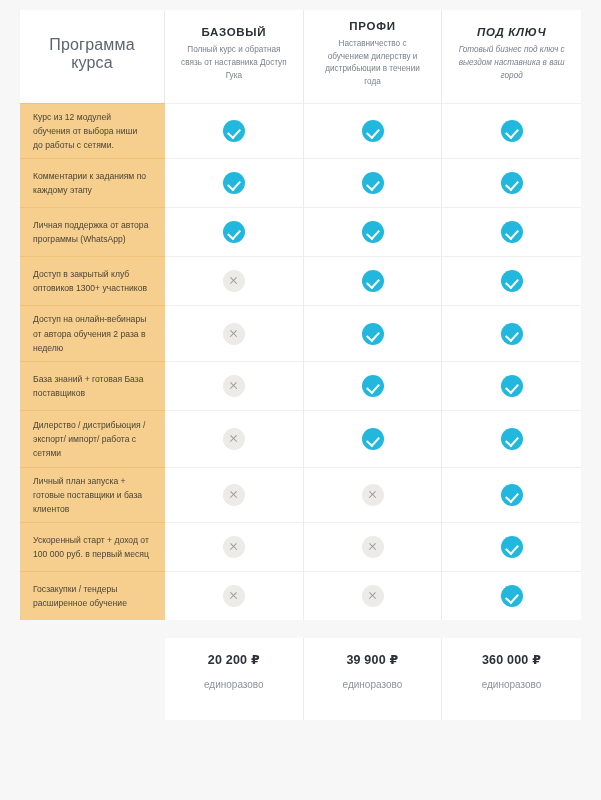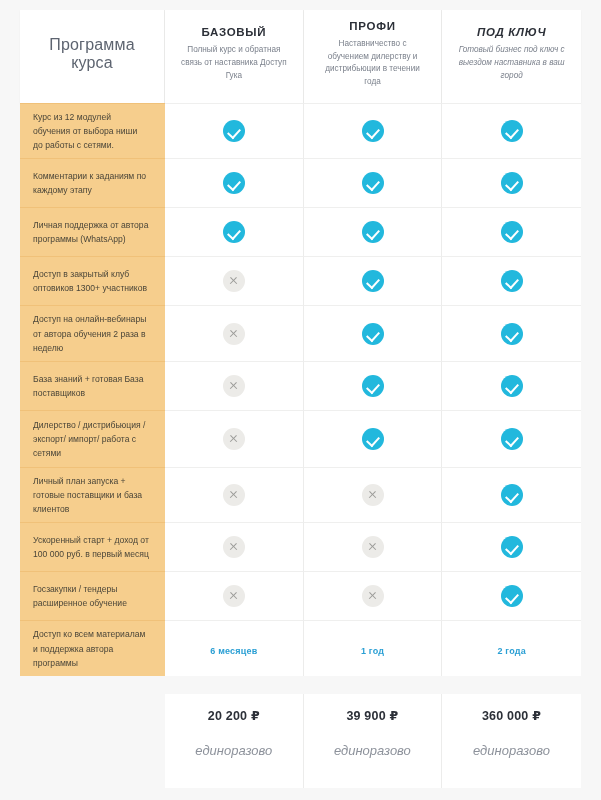--- a/index.html
+++ b/index.html
@@ -160,25 +160,24 @@
 
   .price {
     font-size: 12.5px;
     font-weight: 700;
     color: #2c3038;
     letter-spacing: .2px;
     white-space: nowrap;
   }
 
   .price-note {
-    font-size: 13px;
+    font-size: 10px;
     color: #8d929b;
-    margin-top: 20px;
+    margin-top: 12px;
     margin-bottom: 12px;
-    font-style: italic;
   }
 </style>
 </head>
 <body>
 
 <div class="page">
 
   <table class="pricing-table">
     <colgroup>
       <col class="c-feature">
@@ -261,26 +260,20 @@
           <td><span class="mark no"></span></td>
           <td><span class="mark no"></span></td>
           <td><span class="mark yes"></span></td>
         </tr>
         <tr>
           <td class="feature-cell">Госзакупки / тендеры расширенное обучение</td>
           <td><span class="mark no"></span></td>
           <td><span class="mark no"></span></td>
           <td><span class="mark yes"></span></td>
         </tr>
-        <tr>
-          <td class="feature-cell">Доступ ко всем материалам и поддержка автора программы</td>
-          <td><span class="duration">6 месяцев</span></td>
-          <td><span class="duration">1 год</span></td>
-          <td><span class="duration">2 года</span></td>
-        </tr>
       </tbody>
   </table>
 
   <div class="cta-section">
     <div class="cta-spacer"></div>
 
     <div class="cta-col">
       <div class="price">20 200 ₽</div>
       <div class="price-note">единоразово</div>
 

